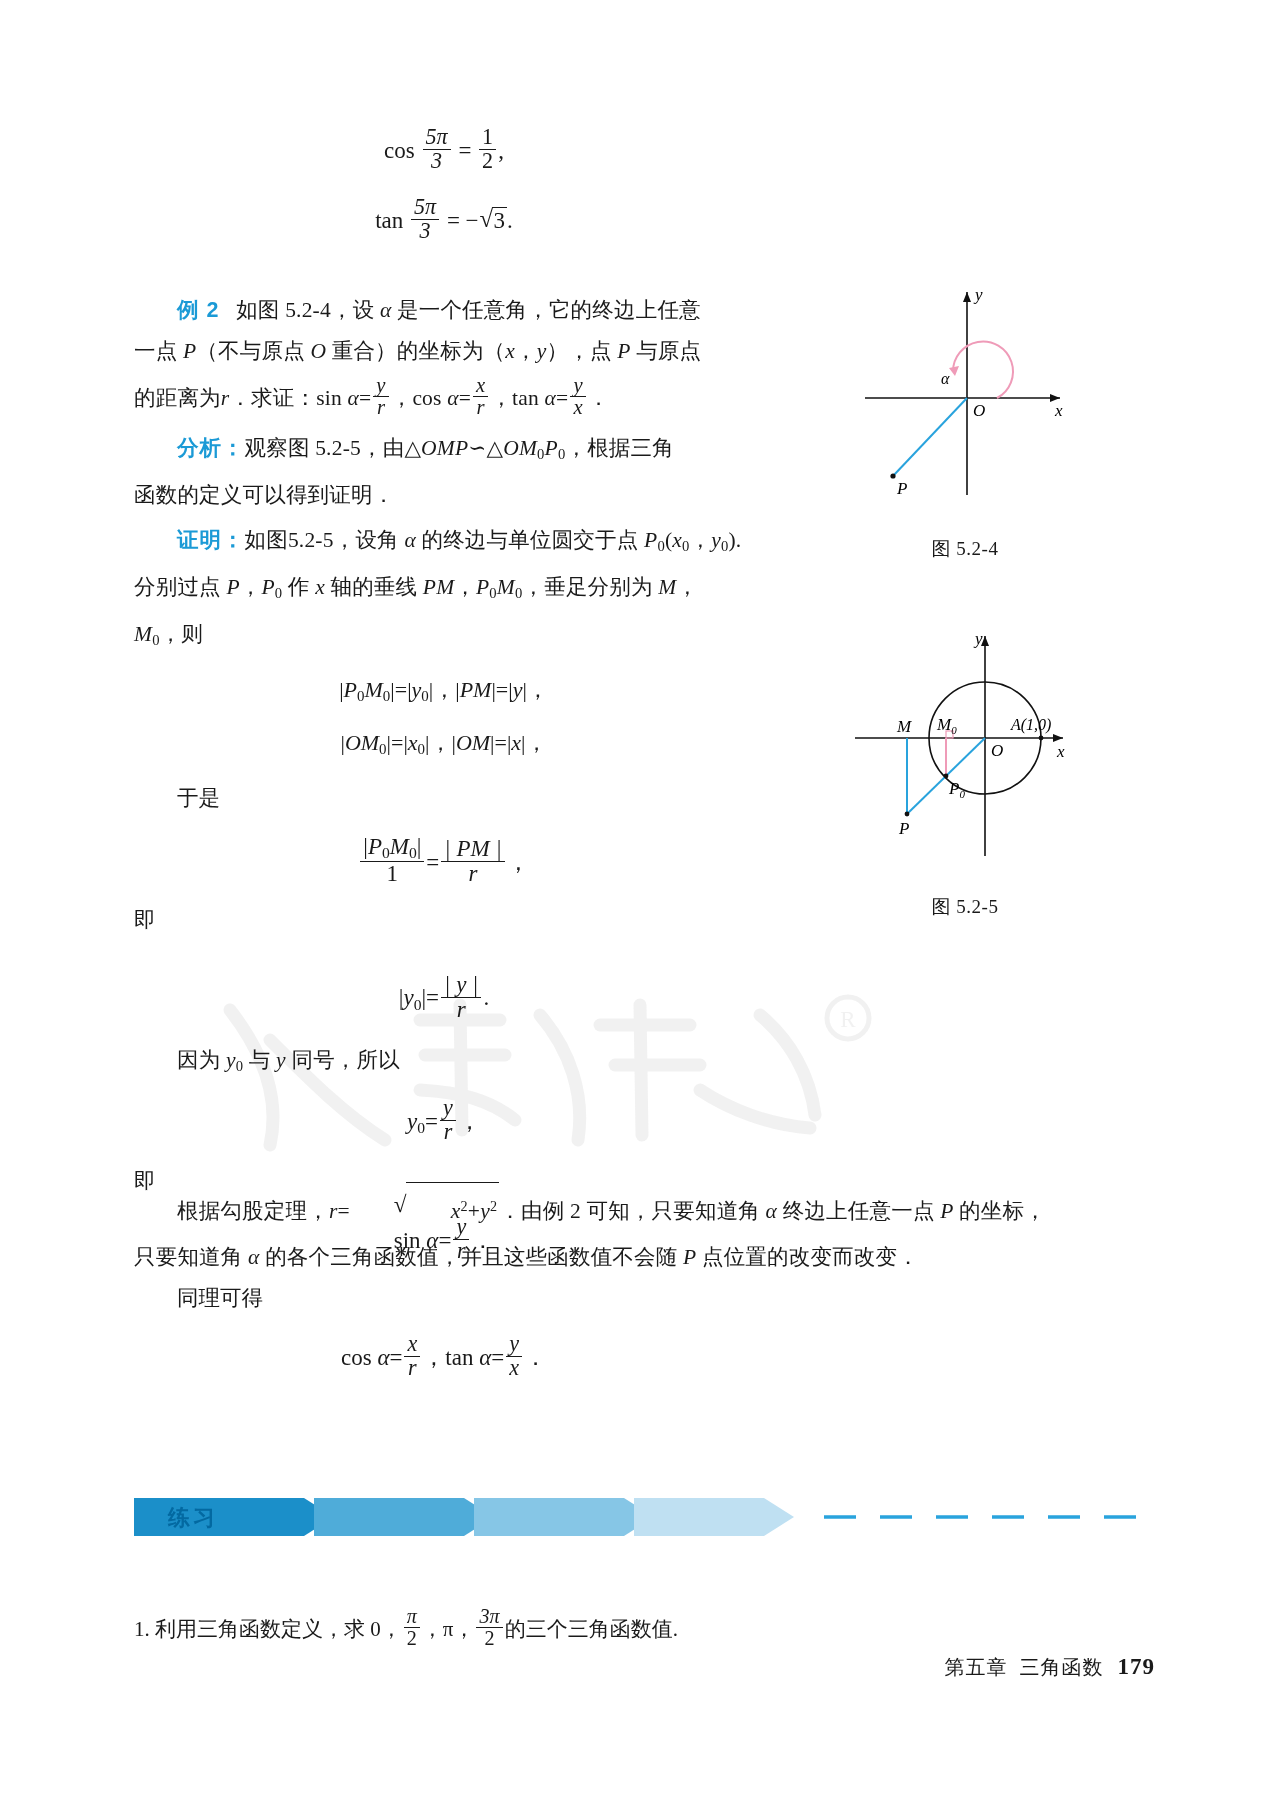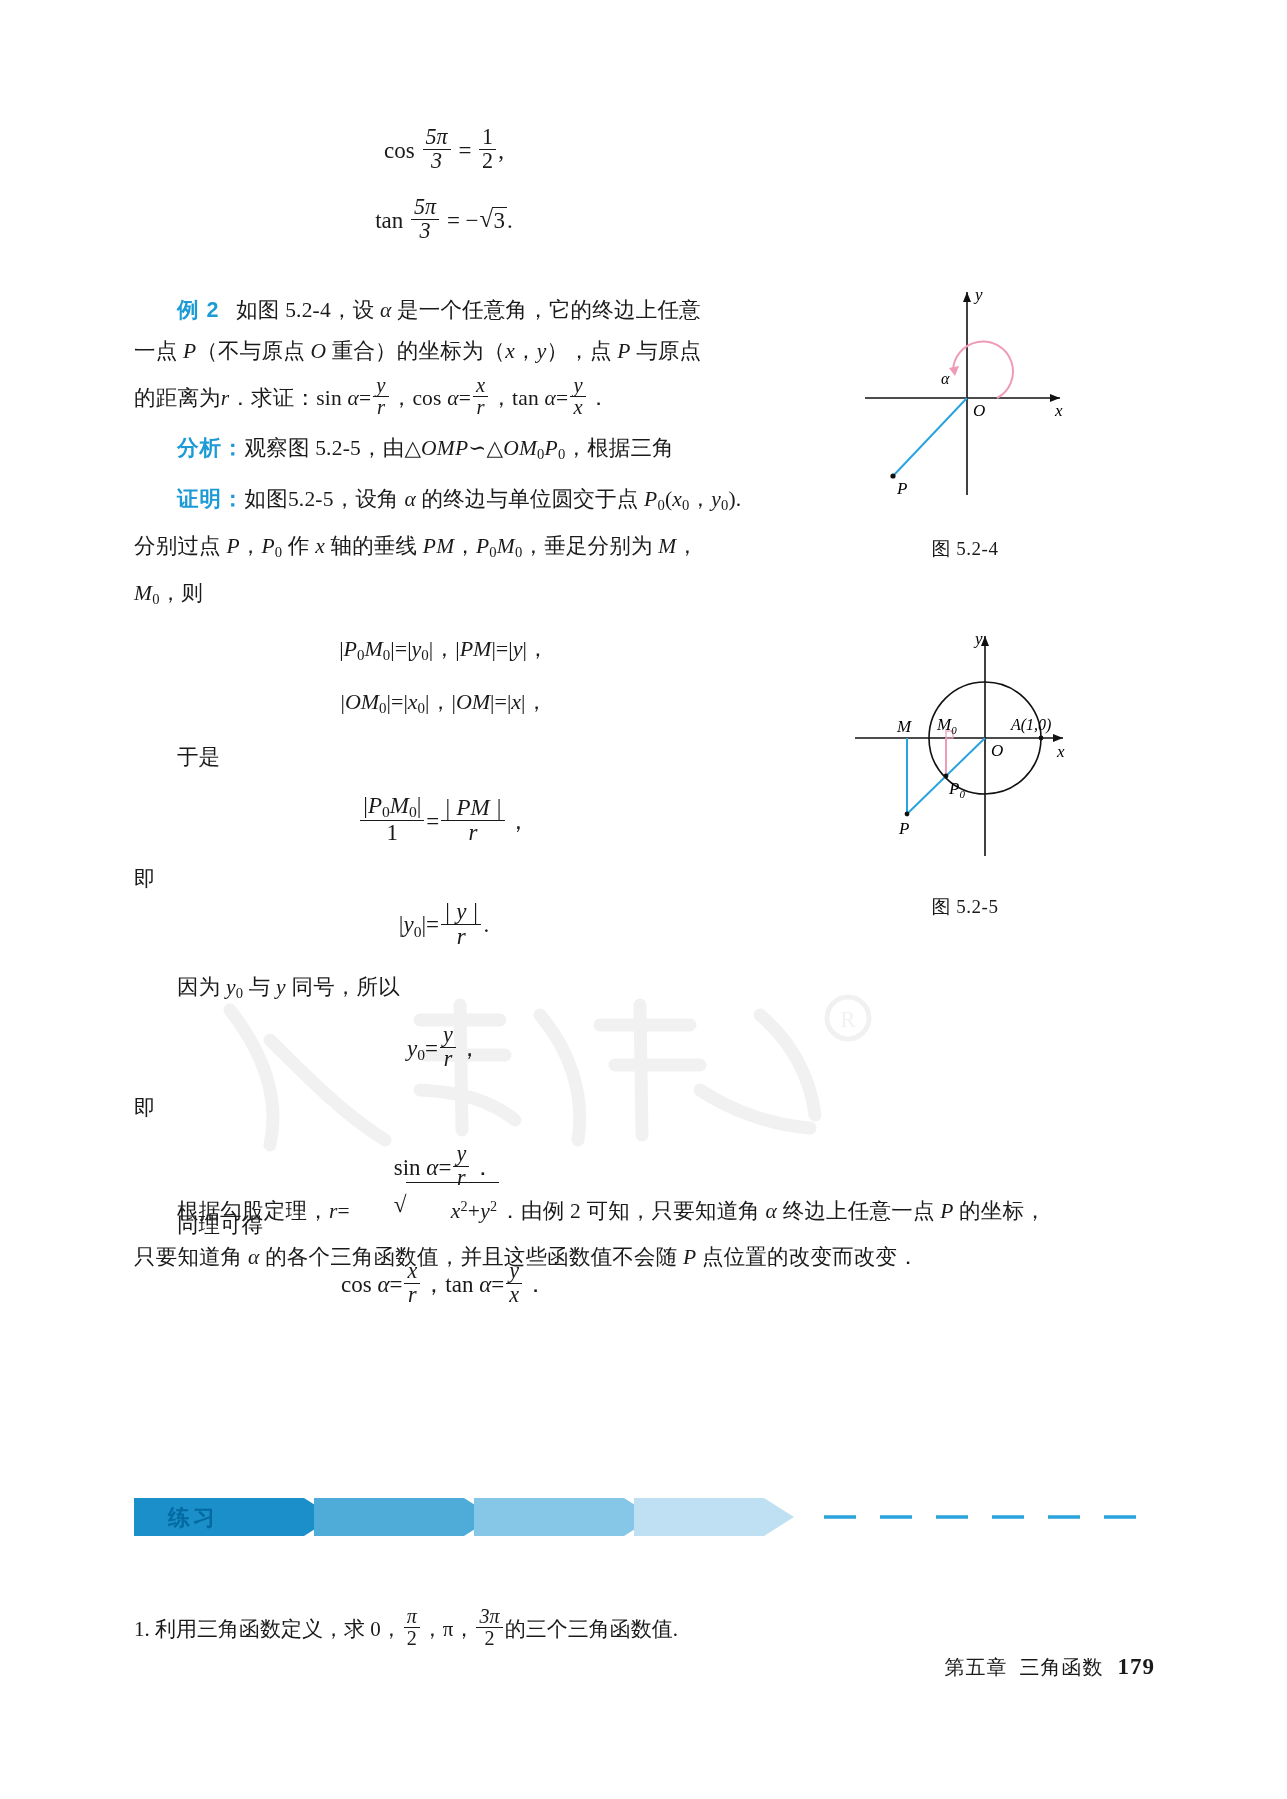--- a/index.html
+++ b/index.html
@@ -185,20 +185,21 @@
     <p class="para">
       <span>一点 </span><span class="mi">P</span><span>（不与原点 </span><span class="mi">O</span><span> 重合）的坐标为（</span><span class="mi">x</span><span>，</span><span class="mi">y</span><span>），点 </span><span class="mi">P</span><span> 与原点</span>
     </p>
     <p class="para" style="line-height:52px;">
       <span>的距离为</span><span class="mi">r</span><span>．求证：</span><span class="mu">sin</span>&nbsp;<span class="mi">α</span><span>=</span><span class="frac"><span class="num mi">y</span><span class="den mi">r</span></span><span>，</span><span class="mu">cos</span>&nbsp;<span class="mi">α</span><span>=</span><span class="frac"><span class="num mi">x</span><span class="den mi">r</span></span><span>，</span><span class="mu">tan</span>&nbsp;<span class="mi">α</span><span>=</span><span class="frac"><span class="num mi">y</span><span class="den mi">x</span></span><span>．</span>
     </p>
 
     <p class="para indent tagline">
       <span class="label-blue">分析：</span><span>观察图 5.2-5，由</span><span class="mi">△OMP</span><span class="mu">∽</span><span class="mi">△OM</span><span class="mi sub">0</span><span class="mi">P</span><span class="mi sub">0</span><span>，根据三角</span>
     </p>
+    <p class="para">函数的定义可以得到证明．</p>
 
     <p class="para indent tagline">
       <span class="label-blue">证明：</span><span>如图5.2-5，设角 </span><span class="mi">α</span><span> 的终边与单位圆交于点 </span><span class="mi">P</span><span class="mi sub">0</span><span>(</span><span class="mi">x</span><span class="mi sub">0</span><span>，</span><span class="mi">y</span><span class="mi sub">0</span><span>).</span>
     </p>
     <p class="para">
       <span>分别过点 </span><span class="mi">P</span><span>，</span><span class="mi">P</span><span class="mi sub">0</span><span> 作 </span><span class="mi">x</span><span> 轴的垂线 </span><span class="mi">PM</span><span>，</span><span class="mi">P</span><span class="mi sub">0</span><span class="mi">M</span><span class="mi sub">0</span><span>，垂足分别为 </span><span class="mi">M</span><span>，</span>
     </p>
     <p class="para">
       <span class="mi">M</span><span class="mi sub">0</span><span>，则</span>
     </p>
@@ -219,21 +220,21 @@
         <span class="num">|<span class="mi">P</span><span class="mi sub">0</span><span class="mi">M</span><span class="mi sub">0</span>|</span>
         <span class="den">1</span>
       </span><span>=</span><span class="frac" style="font-size:1em;vertical-align:-0.5em;">
         <span class="num mi">| PM |</span>
         <span class="den mi">r</span>
       </span><span>，</span>
     </p>
 
     <p class="eq-left-word">即</p>
 
-    <p class="eq-center" style="margin:0 0 12px;font-size:23px;">
+    <p class="eq-center" style="margin:32px 0 12px;font-size:23px;">
       |<span class="mi">y</span><span class="mi sub">0</span>|<span>=</span><span class="frac" style="font-size:1em;vertical-align:-0.5em;">
         <span class="num mi">| y |</span>
         <span class="den mi">r</span>
       </span><span>.</span>
     </p>
 
     <p class="para indent">
       <span>因为 </span><span class="mi">y</span><span class="mi sub">0</span><span> 与 </span><span class="mi">y</span><span> 同号，所以</span>
     </p>
 

